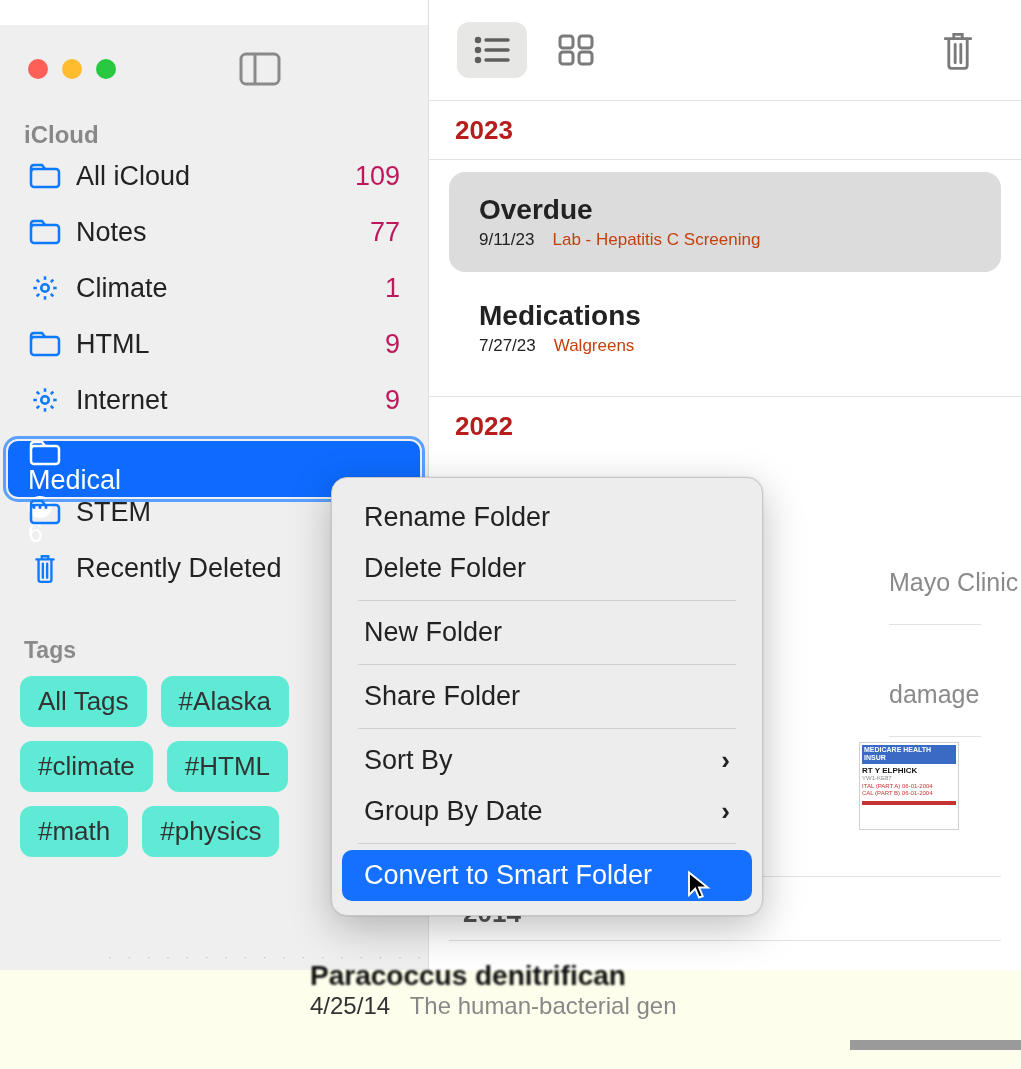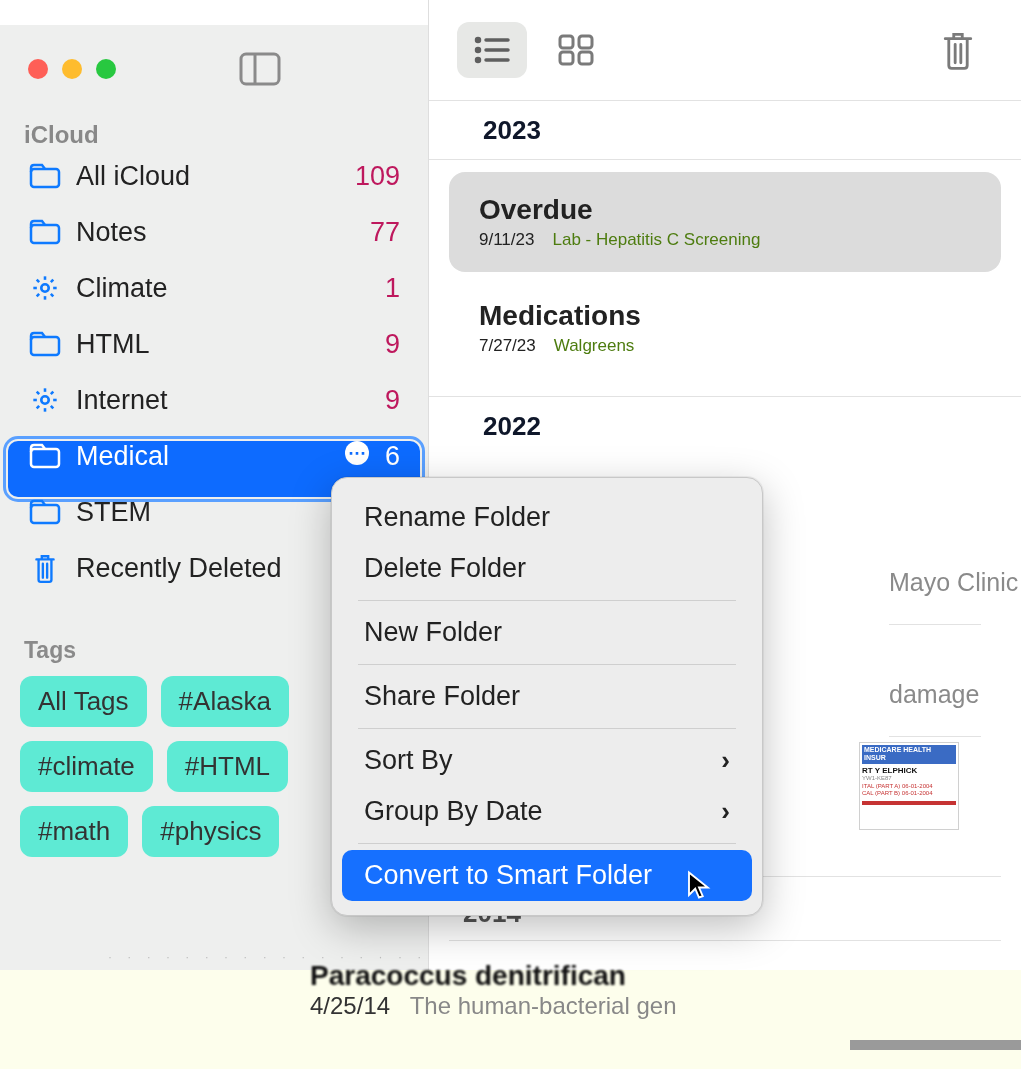--- a/index.html
+++ b/index.html
@@ -10,39 +10,39 @@
   .dot { width: 20px; height: 20px; border-radius: 50%; }
   .red { background: #fe5f57; } .yellow { background: #febc2e; } .green { background: #28c840; }
   .sidebar-toggle { margin-left: 110px; }
   .sidebar-toggle svg { display: block; }
   .section-label { font-size: 24px; font-weight: 700; color: #888; padding: 36px 0 8px 24px; }
   .folders { margin-top: 4px; }
   .folder-row { display: flex; align-items: flex-start; height: 56px; padding: 0 20px 0 20px; font-size: 27px; color: #222; border-radius: 10px; margin: 0 8px; position: relative;}
   .folder-row .icon-slot { width: 34px; height: 30px; display: flex; align-items: center; justify-content: center; margin-right: 14px;}
   .folder-row .name { flex: 1; }
   .folder-row .count { color: #be185d; font-size: 27px; }
-  .folder-row.selected { background: #0d6bff; color: #fff; border-radius: 10px; outline: 3px solid #5aa0ff; outline-offset: 2px; }
+  .folder-row.selected { background: #0d6bff; color: #fff; border-radius: 10px; outline: 3px solid #5aa0ff; outline-offset: 2px; flex-direction: column; }
   .folder-row.selected .count { color: #fff; }
   .folder-row.selected .more-dots { background: #fff; color:#0d6bff; width:24px; height:24px; border-radius:50%; display:flex; align-items:center; justify-content:center; margin-right:16px; font-size:18px; font-weight:700;}
   .tags-label { font-size: 23px; font-weight: 700; color: #8a8a8a; padding: 28px 0 12px 24px; }
   .tags-wrap { display:flex; flex-wrap:wrap; gap:14px; padding: 0 20px; }
   .tag-pill { background:#5eead4; border-radius: 12px; padding: 10px 18px; font-size: 26px; color:#333; }
   .main { flex:1; background:#fff; border-left:1px solid #dedede; position:relative; display:flex; flex-direction:column;}
   .toolbar { height: 100px; display:flex; align-items:center; padding: 0 28px; gap: 14px;}
   .tool-btn { width:70px; height:56px; border-radius:12px; display:flex; align-items:center; justify-content:center;}
   .tool-btn.active { background:#e7e8e6;}
   .trash-btn { margin-left:auto; }
-  .year-header { height: 60px; border-top:1px solid #e2e2e2; border-bottom:1px solid #e2e2e2; display:flex; align-items:center; padding-left:54px; font-size:26px; font-weight:700; color:#0f172a;}
+  .year-header { height: 60px; border-top:1px solid #e2e2e2; border-bottom:1px solid #e2e2e2; display:flex; align-items:center; padding-left:26px; font-size:26px; font-weight:700; color:#b91c1c;}
   .note-list { padding: 12px 20px; }
   .note-item { padding: 22px 30px; border-radius: 16px; margin-bottom: 6px; position:relative;}
   .note-item.selected { background:#dcdcdc; }
   .note-title { font-size: 28px; font-weight: 800; color:#222; margin-bottom:4px;}
   .note-sub { font-size: 17px; display:flex; gap: 18px;}
   .note-sub .date { color:#222;}
-  .note-sub .preview { color:#4d7c0f;}
+  .note-sub .preview { color:#c2410c;}
   .context-menu { position:absolute; left:331px; top:477px; width:432px; background:#ededed; border:1px solid #c8c8c8; border-radius: 16px; box-shadow: 0 12px 40px rgba(0,0,0,0.25), 0 0 0 1px rgba(0,0,0,0.05); padding: 14px 10px; z-index:50;}
   .ctx-item { font-size: 27px; color:#222; padding: 10px 22px; border-radius:10px; display:flex; align-items:center; justify-content:space-between;}
   .ctx-item.highlighted { background:#1670ff; color:#fff;}
   .ctx-sep { height:1px; background:#cfcfcf; margin: 6px 16px;}
   .chev { font-size: 26px; color:#222; font-weight: 700;}
   .cursor { position:absolute; left:686px; top:870px; z-index:60; font-size: 30px; pointer-events:none;}
   .thumb { position:absolute; right:62px; top:742px; width:100px; height:88px; border:1px solid #d0d0d0; background:#fff; font-size:8px; padding:2px; line-height:1.2; overflow:hidden;}
   .thumb .bluebar { background:#3a6bc4; color:#fff; font-size:7px; padding:1px 2px; font-weight:700;}
   .thumb .nm { color:#111; font-weight:700; margin-top:2px;}
   .thumb .line { color:#888; font-size:6px;}

